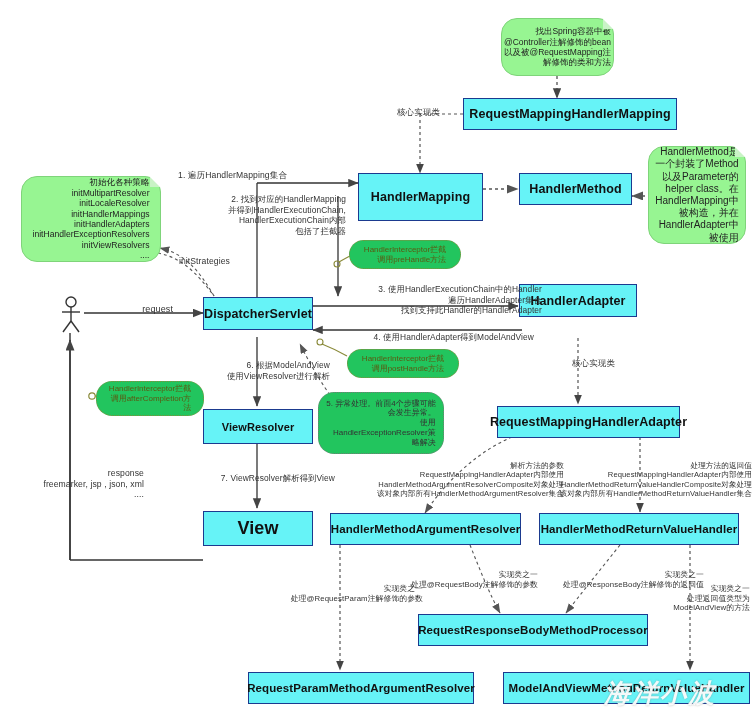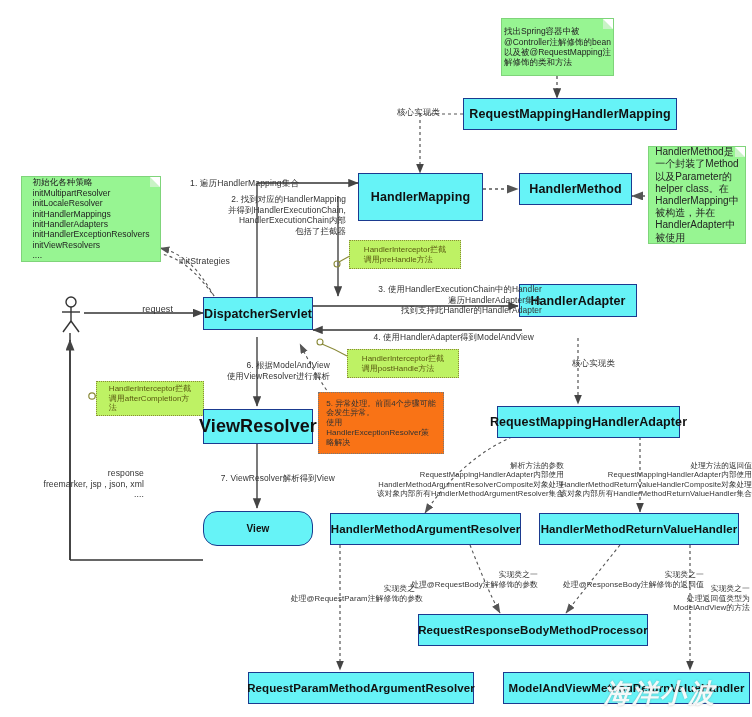--- a/index.html
+++ b/index.html
@@ -32,42 +32,43 @@
     display: flex;
     align-items: center;
     justify-content: center;
     text-align: center;
     box-sizing: border-box;
     letter-spacing: 0.1px;
   }
   .note {
     position: absolute;
     box-sizing: border-box;
-    text-align: left;
+    text-align: right;
     color: #222222;
     display: flex;
     align-items: center;
     justify-content: center;
     white-space: pre-line;
     line-height: 1.22;
+    border-radius: 16px;
   }
   .note-green {
     background: #97F592;
     border: 1px solid #7fd47a;
   }
   .note-green::after {
     content: "";
     position: absolute;
     right: 0; top: 0;
     border-width: 0 10px 10px 0;
     border-style: solid;
     border-color: #ffffff #ffffff #c9f3c6 #c9f3c6;
   }
   .note-yellow {
-    background: #bef264;
+    background: #22c55e;
     border: 1.5px dotted #8a8a3a;
     color: #5a5a12;
   }
   .lbl {
     position: absolute;
     color: #333333;
     text-align: right;
     white-space: pre-line;
     line-height: 1.25;
     letter-spacing: 0.1px;
@@ -189,41 +190,41 @@
   <div class="note note-yellow" style="left:349px; top:240px; width:112px; height:29px; font-size:8px;">HandlerInterceptor拦截
 调用preHandle方法</div>
 
   <div class="note note-yellow" style="left:347px; top:349px; width:112px; height:29px; font-size:8px;">HandlerInterceptor拦截
 调用postHandle方法</div>
 
   <div class="note note-yellow" style="left:96px; top:381px; width:108px; height:35px; font-size:8px;">HandlerInterceptor拦截
 调用afterCompletion方
 法</div>
 
-  <div class="note" style="left:318px; top:392px; width:126px; height:62px; font-size:8px; border:1.4px dotted #777; background:#f97316; color:#333;">5. 异常处理。前面4个步骤可能
+  <div class="note" style="left:318px; top:392px; width:126px; height:62px; font-size:8px; border:1.4px dotted #777; background:#22c55e; color:#333;">5. 异常处理。前面4个步骤可能
 会发生异常。
 使用
 HandlerExceptionResolver策
 略解决</div>
 
   <div class="cls" style="left:463px; top:98px; width:214px; height:32px; font-size:12.5px;">RequestMappingHandlerMapping</div>
 
   <div class="cls" style="left:358px; top:173px; width:125px; height:48px; font-size:12.5px;">HandlerMapping</div>
 
   <div class="cls" style="left:519px; top:173px; width:113px; height:32px; font-size:12.5px;">HandlerMethod</div>
 
   <div class="cls" style="left:203px; top:297px; width:110px; height:33px; font-size:12.5px;">DispatcherServlet</div>
 
   <div class="cls" style="left:519px; top:284px; width:118px; height:33px; font-size:12.5px;">HandlerAdapter</div>
 
-  <div class="cls" style="left:203px; top:409px; width:110px; height:35px; font-size:18px;">ViewResolver</div>
+  <div class="cls" style="left:203px; top:409px; width:110px; height:35px; font-size:11px;">ViewResolver</div>
 
   <div class="cls" style="left:497px; top:406px; width:183px; height:32px; font-size:12.5px;">RequestMappingHandlerAdapter</div>
 
-  <div class="cls" style="left:203px; top:511px; width:110px; height:35px; font-size:10px;border-radius:14px;">View</div>
+  <div class="cls" style="left:203px; top:511px; width:110px; height:35px; font-size:18px;">View</div>
 
   <div class="cls" style="left:330px; top:513px; width:191px; height:32px; font-size:11.5px;">HandlerMethodArgumentResolver</div>
 
   <div class="cls" style="left:539px; top:513px; width:200px; height:32px; font-size:11.5px;">HandlerMethodReturnValueHandler</div>
 
   <div class="cls" style="left:418px; top:614px; width:230px; height:32px; font-size:11.5px;">RequestResponseBodyMethodProcessor</div>
 
   <div class="cls" style="left:503px; top:672px; width:247px; height:32px; font-size:11.5px;">ModelAndViewMethodReturnValueHandler</div>
 
   <div class="cls" style="left:248px; top:672px; width:226px; height:32px; font-size:11.5px;">RequestParamMethodArgumentResolver</div>
@@ -243,21 +244,21 @@
   <div class="lbl" style="left:545px; top:358px; width:70px; font-size:8.5px;">核心实现类</div>
 
   <div class="lbl" style="left:113px; top:304px; width:60px; font-size:9px;">request</div>
 
   <div class="lbl" style="left:14px; top:468px; width:130px; font-size:8.6px;">response
 freemarker, jsp , json, xml
 ....</div>
 
   <div class="lbl" style="left:160px; top:256px; width:70px; font-size:8.6px;">initStrategies</div>
 
-  <div class="lbl" style="left:190px; top:170px; width:148px; font-size:8.6px; text-align:left;margin-top:8px;">1. 遍历HandlerMapping集合</div>
+  <div class="lbl" style="left:178px; top:170px; width:148px; font-size:8.6px; text-align:left;">1. 遍历HandlerMapping集合</div>
 
   <div class="lbl" style="left:186px; top:194px; width:160px; font-size:8.4px;">2. 找到对应的HandlerMapping
 并得到HandlerExecutionChain,
 HandlerExecutionChain内部
 包括了拦截器</div>
 
   <div class="lbl" style="left:330px; top:284px; width:212px; font-size:8.4px;">3. 使用HandlerExecutionChain中的Handler
 遍历HandlerAdapter集合
 找到支持此Handler的HandlerAdapter</div>
 

